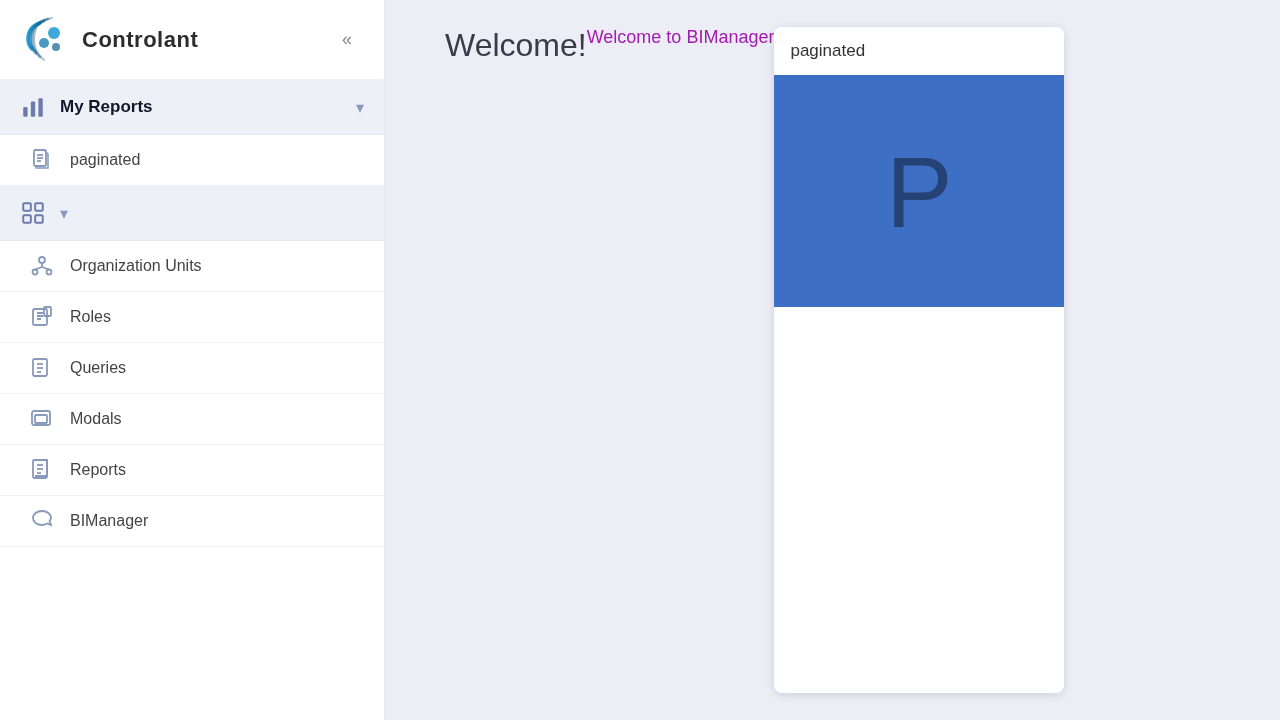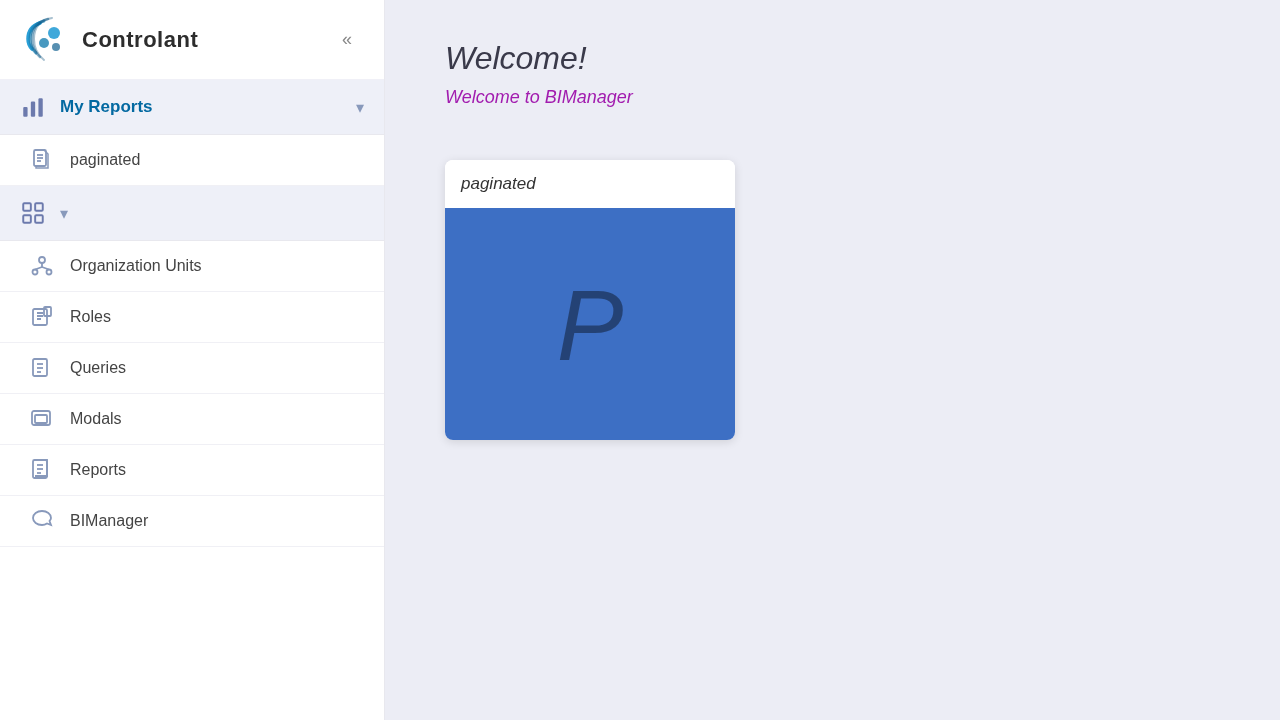--- a/index.html
+++ b/index.html
@@ -58,21 +58,21 @@
     .nav-section-header .section-icon {
       width: 26px;
       height: 26px;
       margin-right: 14px;
       color: #6c7aad;
       flex-shrink: 0;
     }
     .nav-section-header .section-label {
       font-size: 17px;
       font-weight: 600;
-      color: #0369a1;
+      color: #0f172a;
       flex: 1;
     }
     .nav-section-header .chevron {
       color: #8899bb;
       font-size: 16px;
     }
 
     .nav-item {
       display: flex;
       align-items: center;
@@ -109,23 +109,21 @@
       flex: 1;
       background: #ecedf5;
       display: flex;
       flex-direction: column;
       padding: 0;
     }
 
     #content-area {
       flex: 1;
       display: flex;
-      flex-direction: column;
-      padding: 40px 60px;
-      font-style: italic;
+      padding: 27px 60px;
     }
 
     .welcome-title {
       font-size: 32px;
       font-weight: 500;
       color: #3a3a4a;
       margin-bottom: 10px;
     }
 
     .welcome-subtitle {

